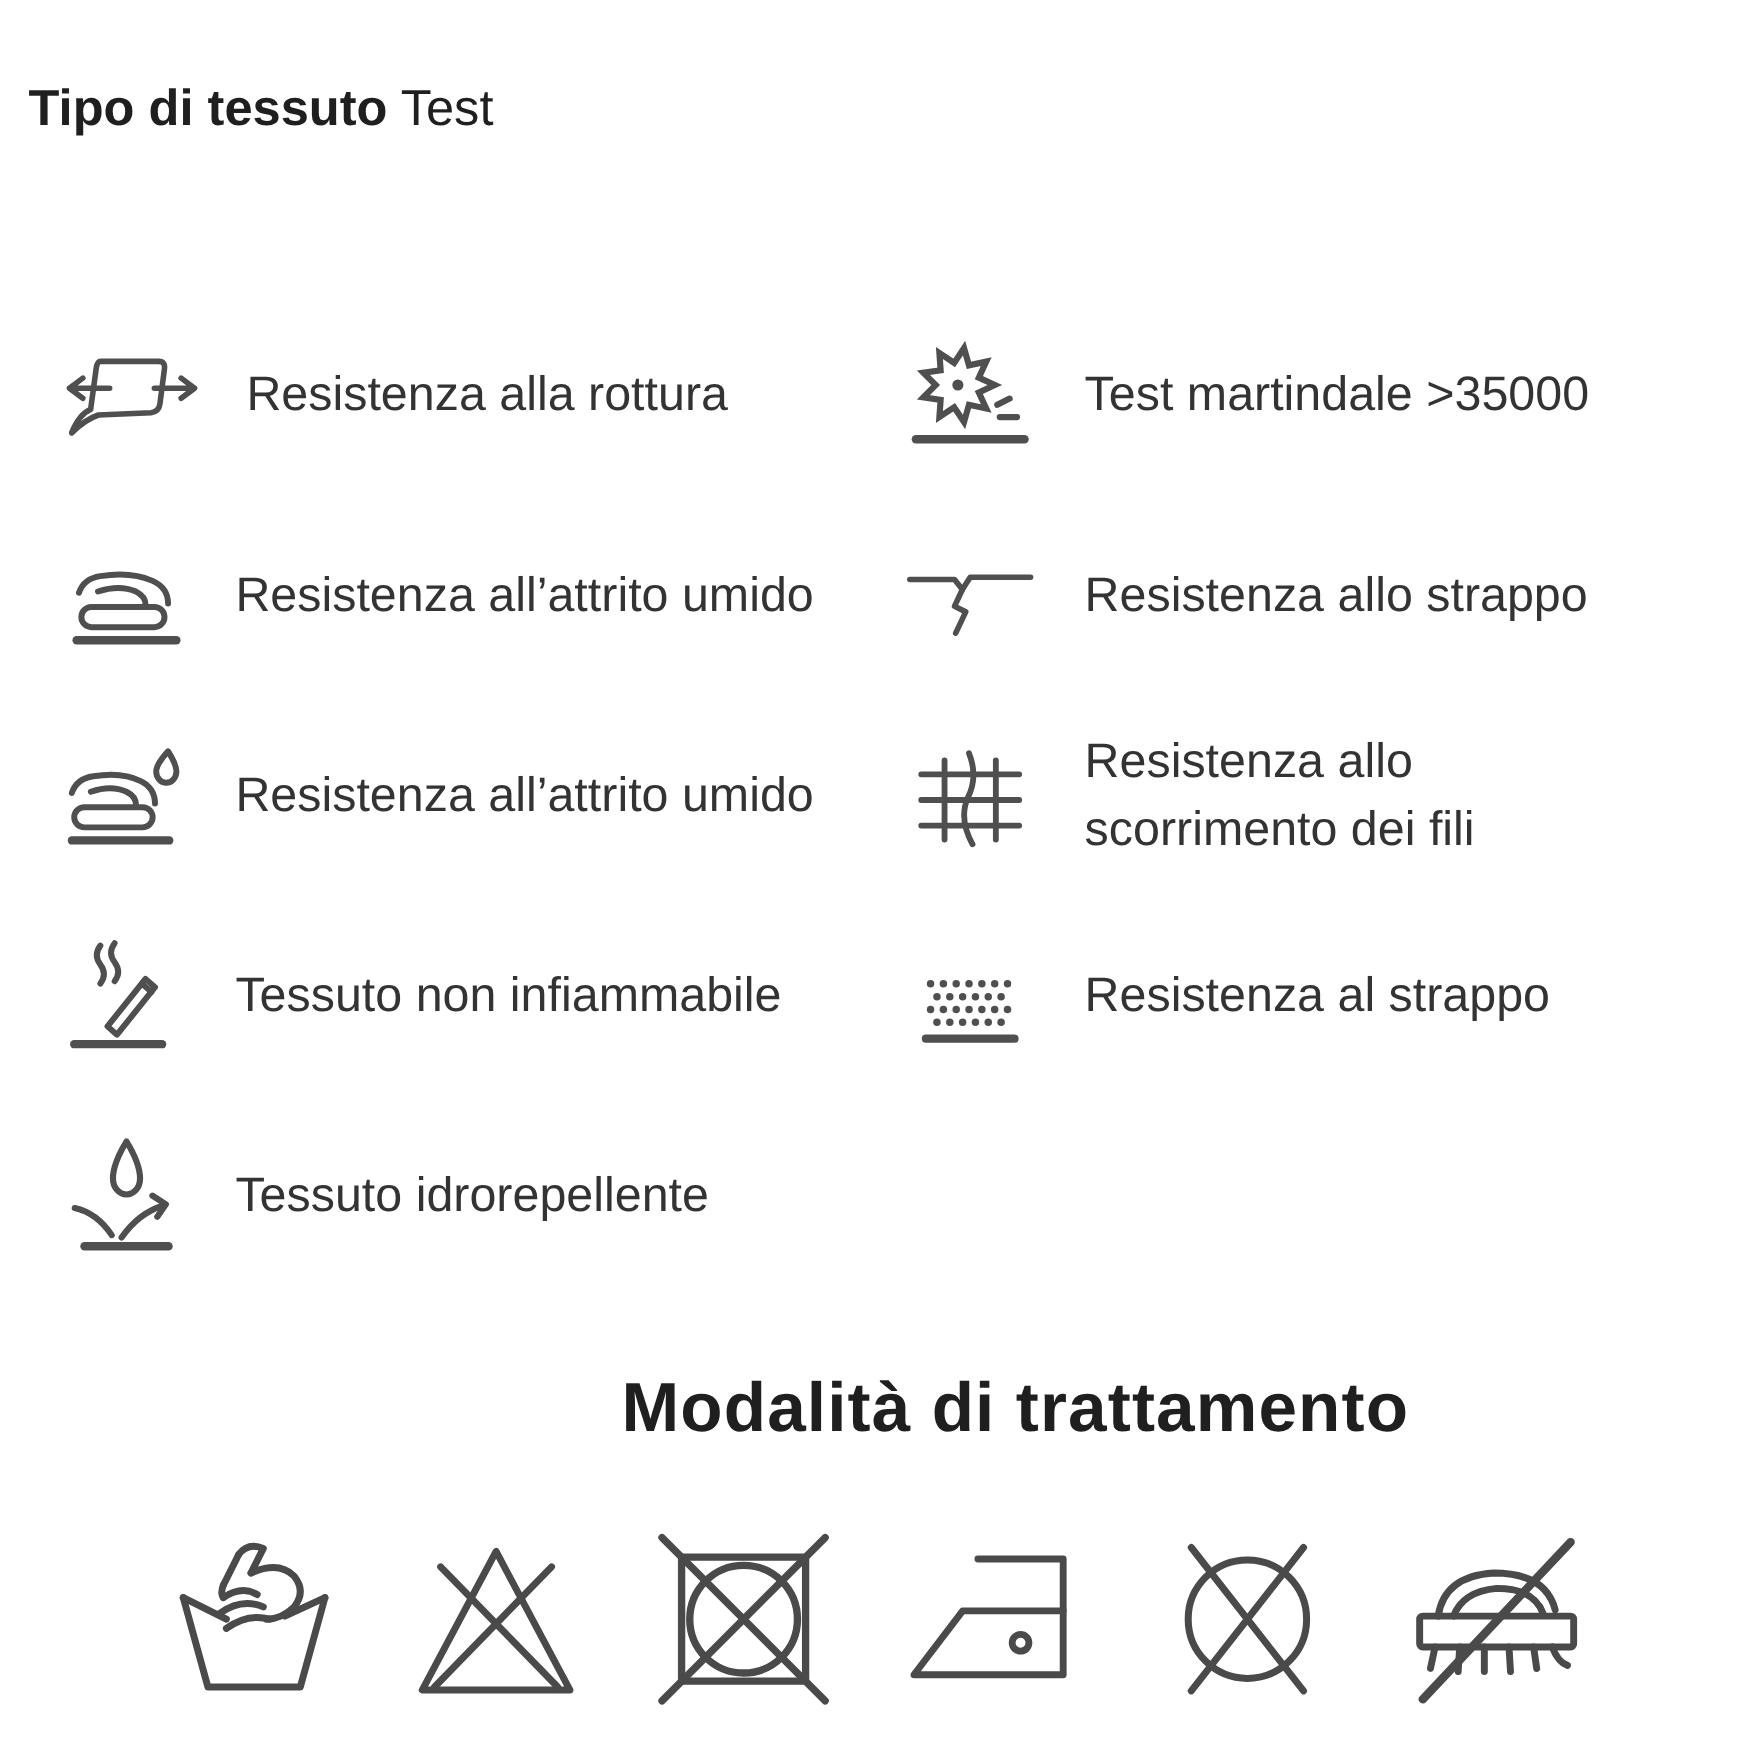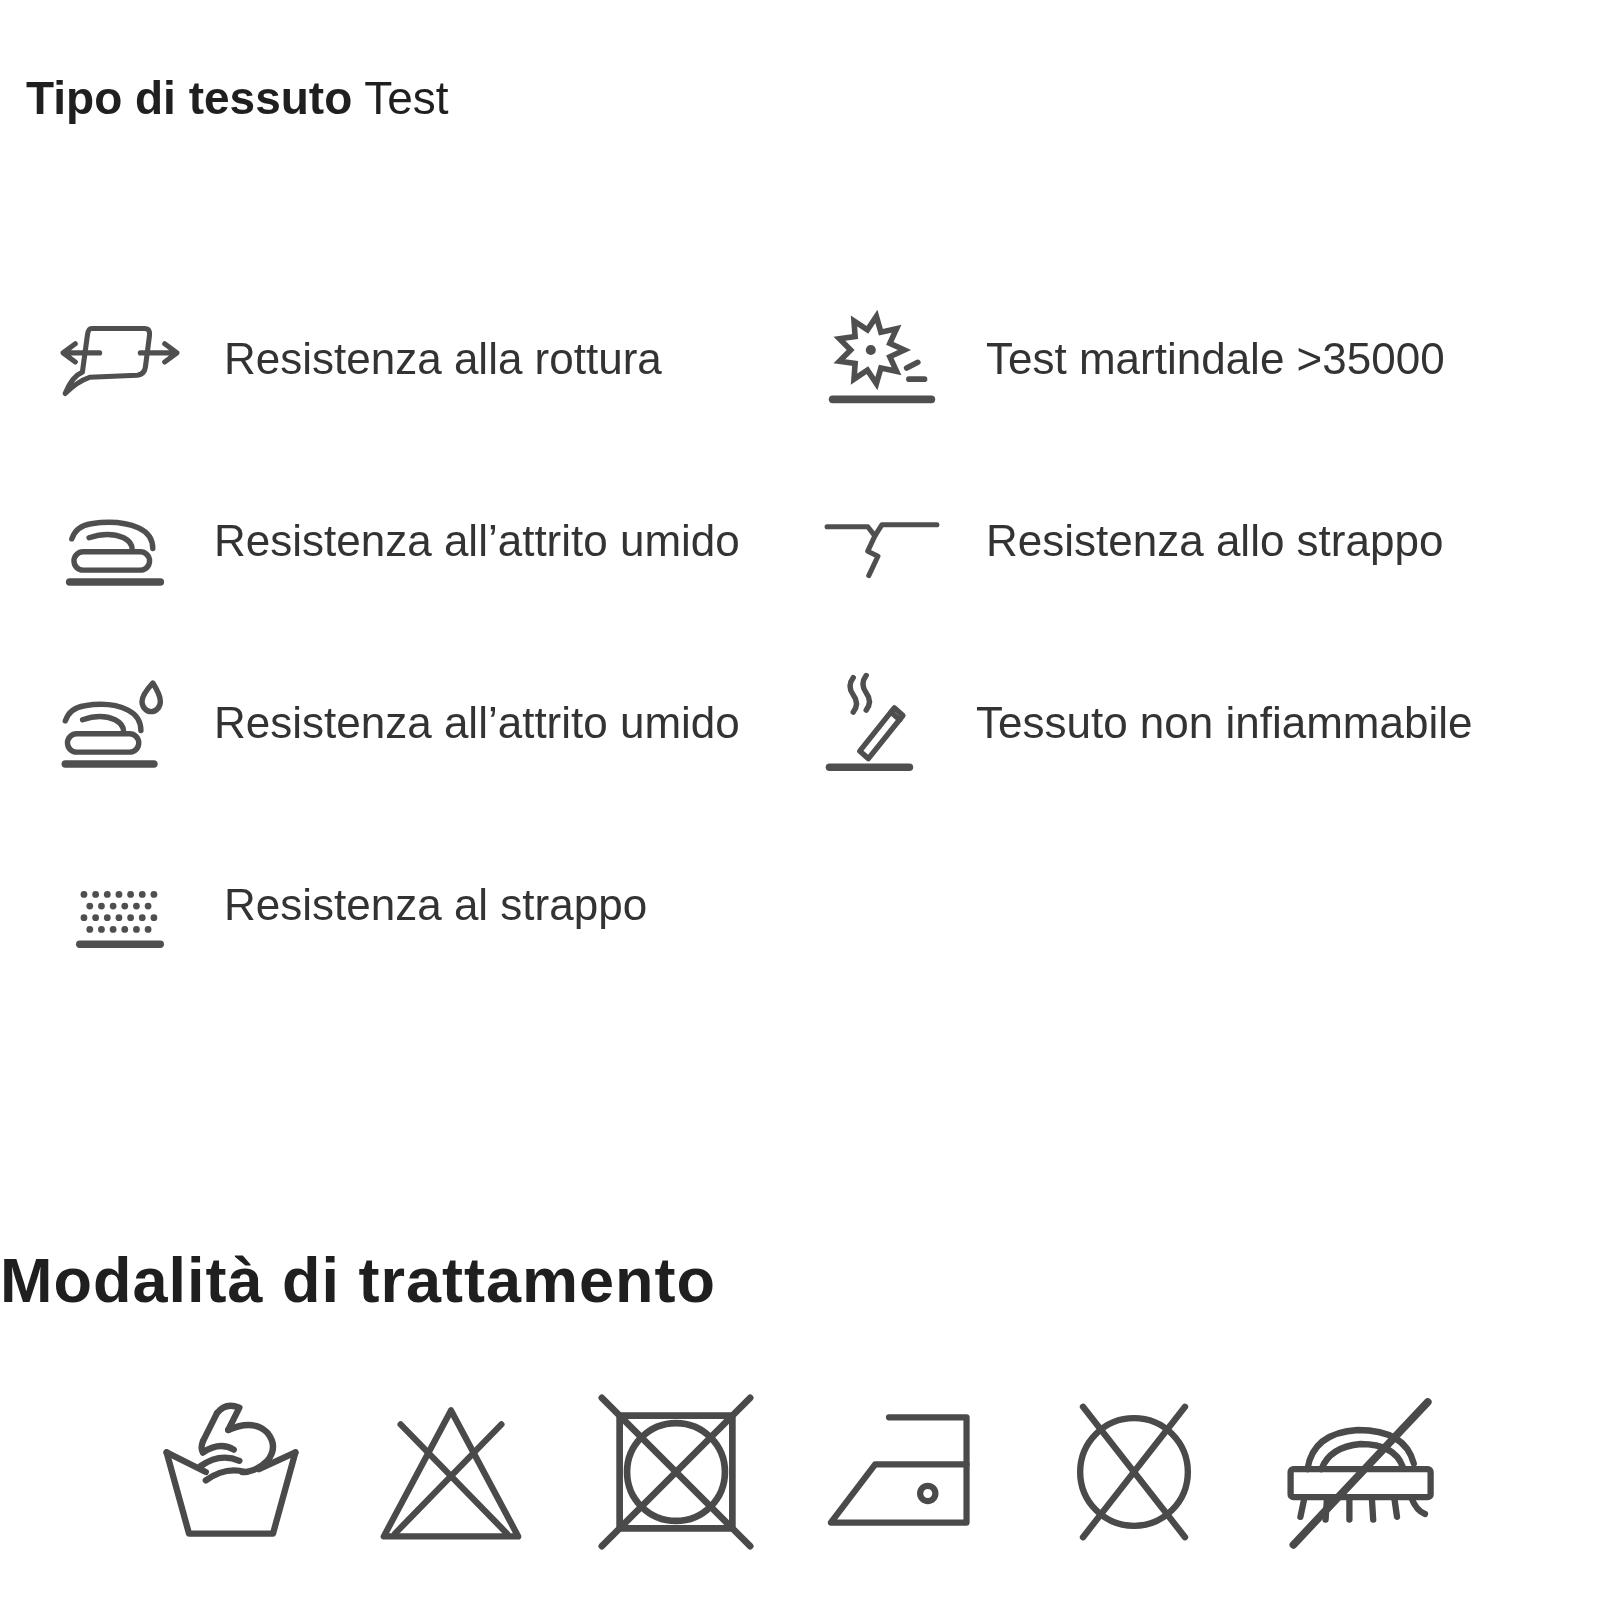--- a/index.html
+++ b/index.html
@@ -22,21 +22,21 @@
   .cell.right .iconbox{width:150px;min-width:150px;}
   .label{font-size:44px;color:#333333;line-height:1.4;margin-left:24px;max-width:560px;}
   .cell.right .label{max-width:630px;}
   .cell.wrap .label{max-width:470px;}
   svg{display:block;}
   .fi{stroke:#4f4f4f;fill:none;stroke-width:5;stroke-linecap:round;stroke-linejoin:round;}
   .fi .thick{stroke-width:7;}
   .fi .fill{fill:#4f4f4f;stroke:none;}
   
   .treat-title{
-    position:absolute;left:0;top:1244px;width:1281px;text-align:left;
+    position:absolute;left:0;top:1244px;width:1281px;text-align:right;
     font-size:63px;font-weight:700;color:#1f1f1f;letter-spacing:1px;
   }
   .care-row{
     position:absolute;left:0;top:1372px;width:1600px;height:200px;
     display:flex;justify-content:center;align-items:center;gap:52px;
   }
   .ci{stroke:#4a4a4a;fill:none;stroke-width:4.5;stroke-linecap:round;stroke-linejoin:round;}
 </style>
 </head>
 <body>
@@ -99,20 +99,30 @@
         <rect x="6" y="60" width="66" height="17" rx="8.5"></rect>
         <path d="M4 48 Q8 36 22 34 Q46 30 62 38 Q74 44 74 57"></path>
         <path d="M20 47 Q37 41 50 47 Q58 51 58 58"></path>
         <path d="M85 13 Q92 24 92 30 A8.5 9.5 0 0 1 75 30 Q75 24 85 13 Z"></path>
         <path class="thick" d="M4 88 H86"></path>
       </svg>
     </span>
     <span class="label">Resistenza all’attrito umido</span>
   </div>
 
+  <div class="cell wrap">
+    <span class="iconbox">
+      <svg class="fi" width="106" height="106" viewBox="0 0 100 100">
+        <path d="M8 32 H92 M8 54 H92 M8 76 H92"></path>
+        <path d="M28 20 V88 M72 20 V88"></path>
+        <path d="M49 14 Q57 34 48 52 Q40 70 52 92"></path>
+      </svg>
+    </span>
+    <span class="label">Resistenza allo scorrimento dei fili</span>
+  </div>
 
   <div class="cell right">
     <span class="iconbox">
       <svg class="fi" width="108" height="108" viewBox="0 0 100 100">
         <path d="M34 76 L66 36 L74 43 L42 83 Z"></path>
         <path d="M63 40 L71 47"></path>
         <path d="M28 8 Q22 16 28 24 Q34 32 28 40"></path>
         <path d="M40 6 Q34 14 40 22 Q46 30 40 38"></path>
         <path class="thick" d="M6 91 H80"></path>
       </svg>
@@ -150,20 +160,32 @@
             <circle cx="54.5" cy="73" r="3.2"></circle>
             <circle cx="65.5" cy="73" r="3.2"></circle>
             <circle cx="76.5" cy="73" r="3.2"></circle>
         </g>
         <path class="thick" d="M12 87 H88"></path>
       </svg>
     </span>
     <span class="label">Resistenza al strappo</span>
   </div>
 
+  <div class="cell right">
+    <span class="iconbox">
+      <svg class="fi" width="112" height="112" viewBox="0 0 100 100">
+        <path d="M50 6 Q61 24 61 36 A11 13 0 0 1 39 36 Q39 24 50 6 Z"></path>
+        <path d="M8 60 Q26 64 38 82"></path>
+        <path d="M46 84 Q60 64 80 58"></path>
+        <path d="M71 50 L82 57 L75 67"></path>
+        <path class="thick" d="M16 91 H84"></path>
+      </svg>
+    </span>
+    <span class="label">Tessuto idrorepellente</span>
+  </div>
 
 </div>
 
 <div class="treat-title">Modalità di trattamento</div>
 
 <div class="care-row">
 
   <span>
     <svg class="ci" width="168" height="168" viewBox="0 0 120 120">
       <path d="M14 46 L30 104 H90 L106 46"></path>

